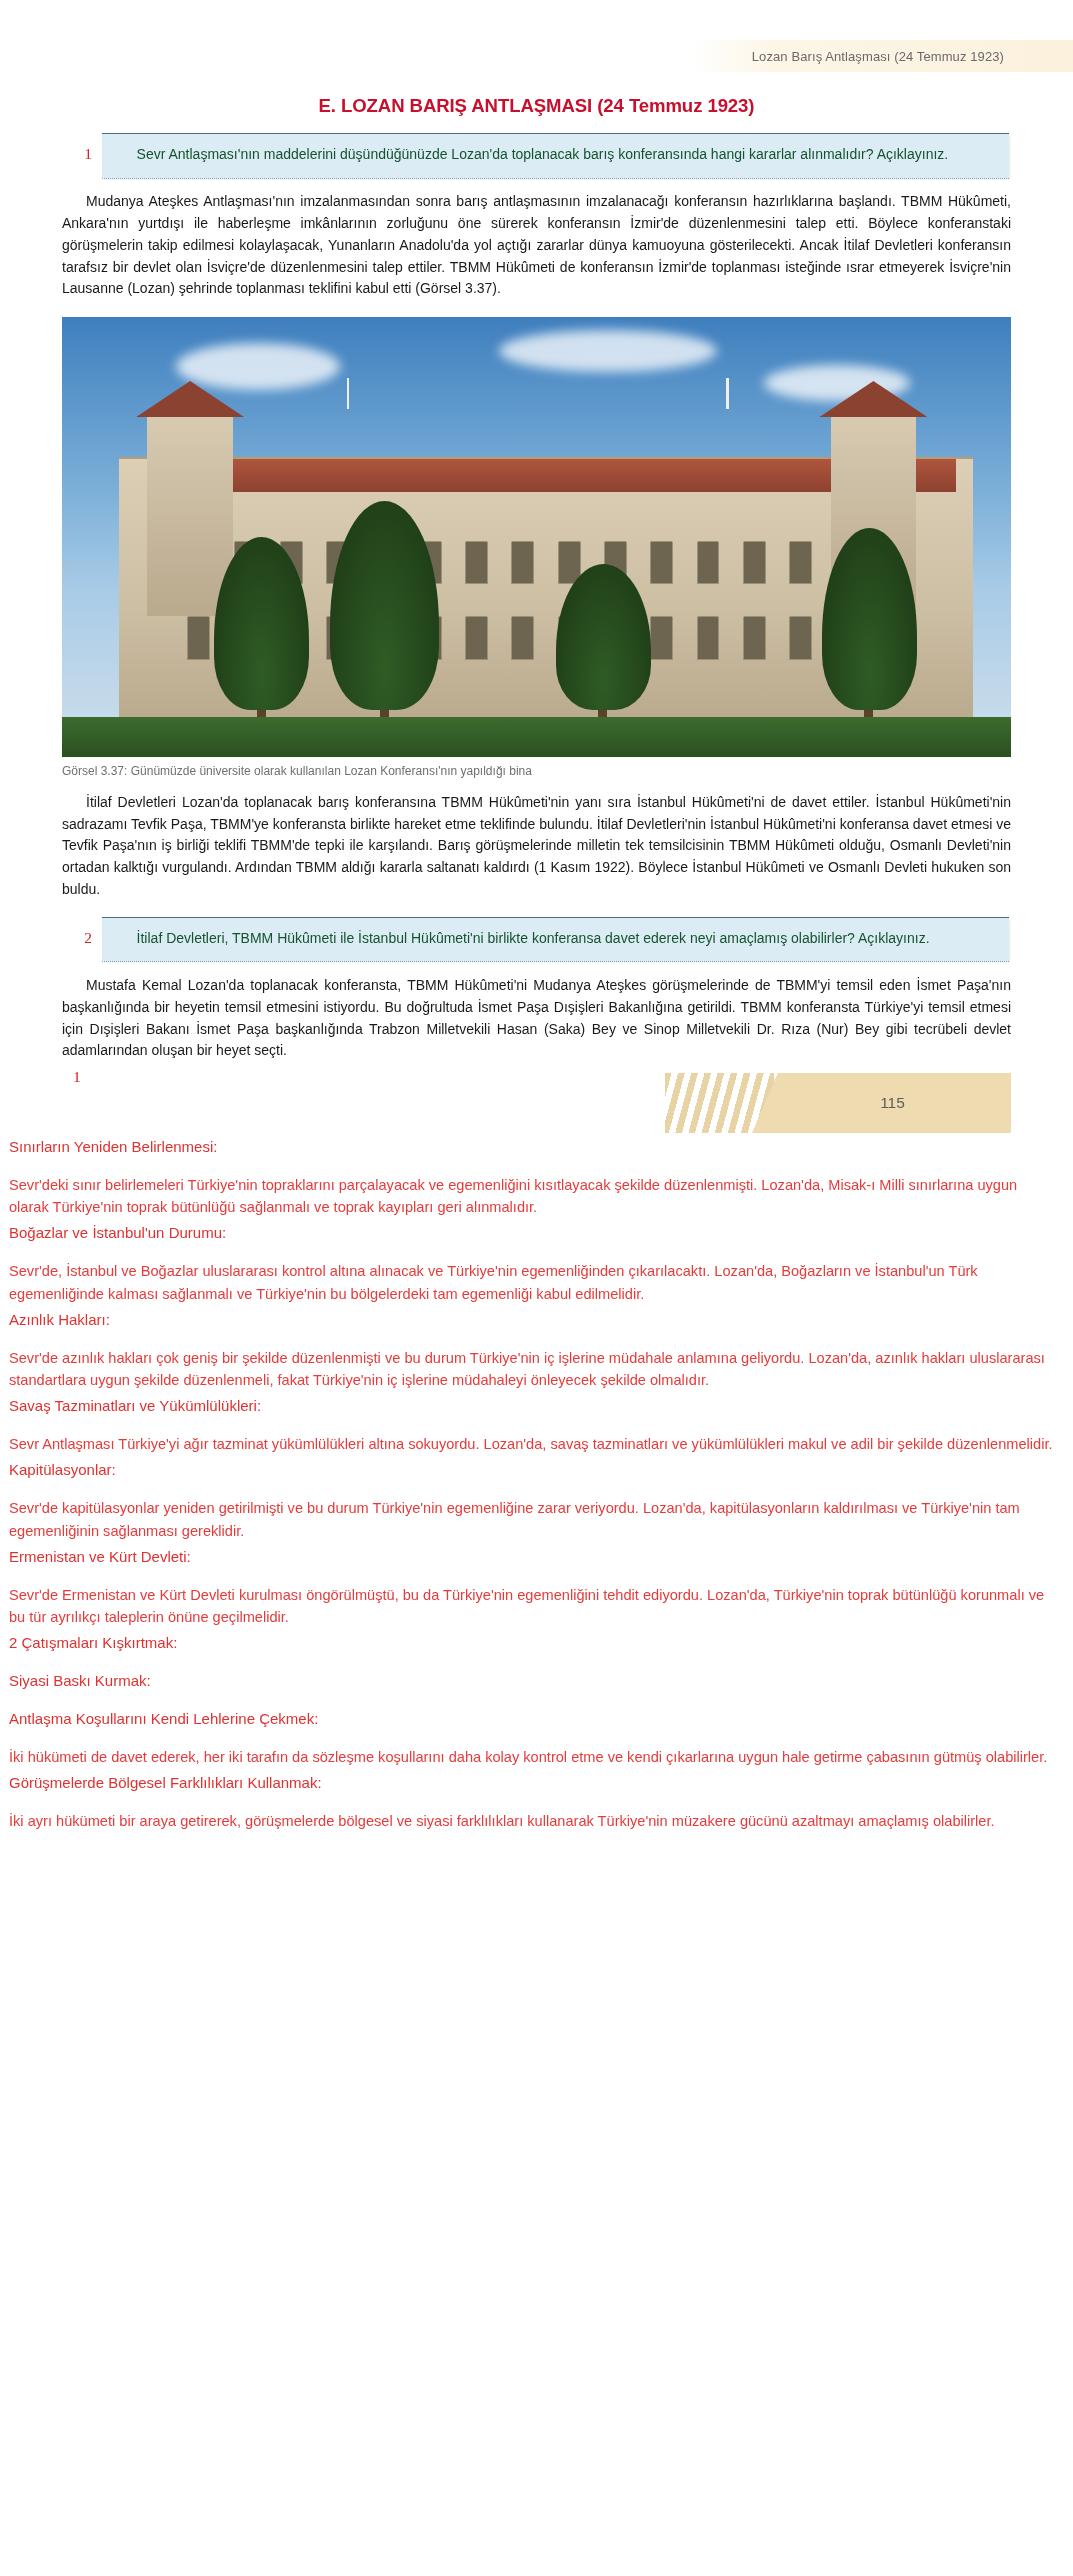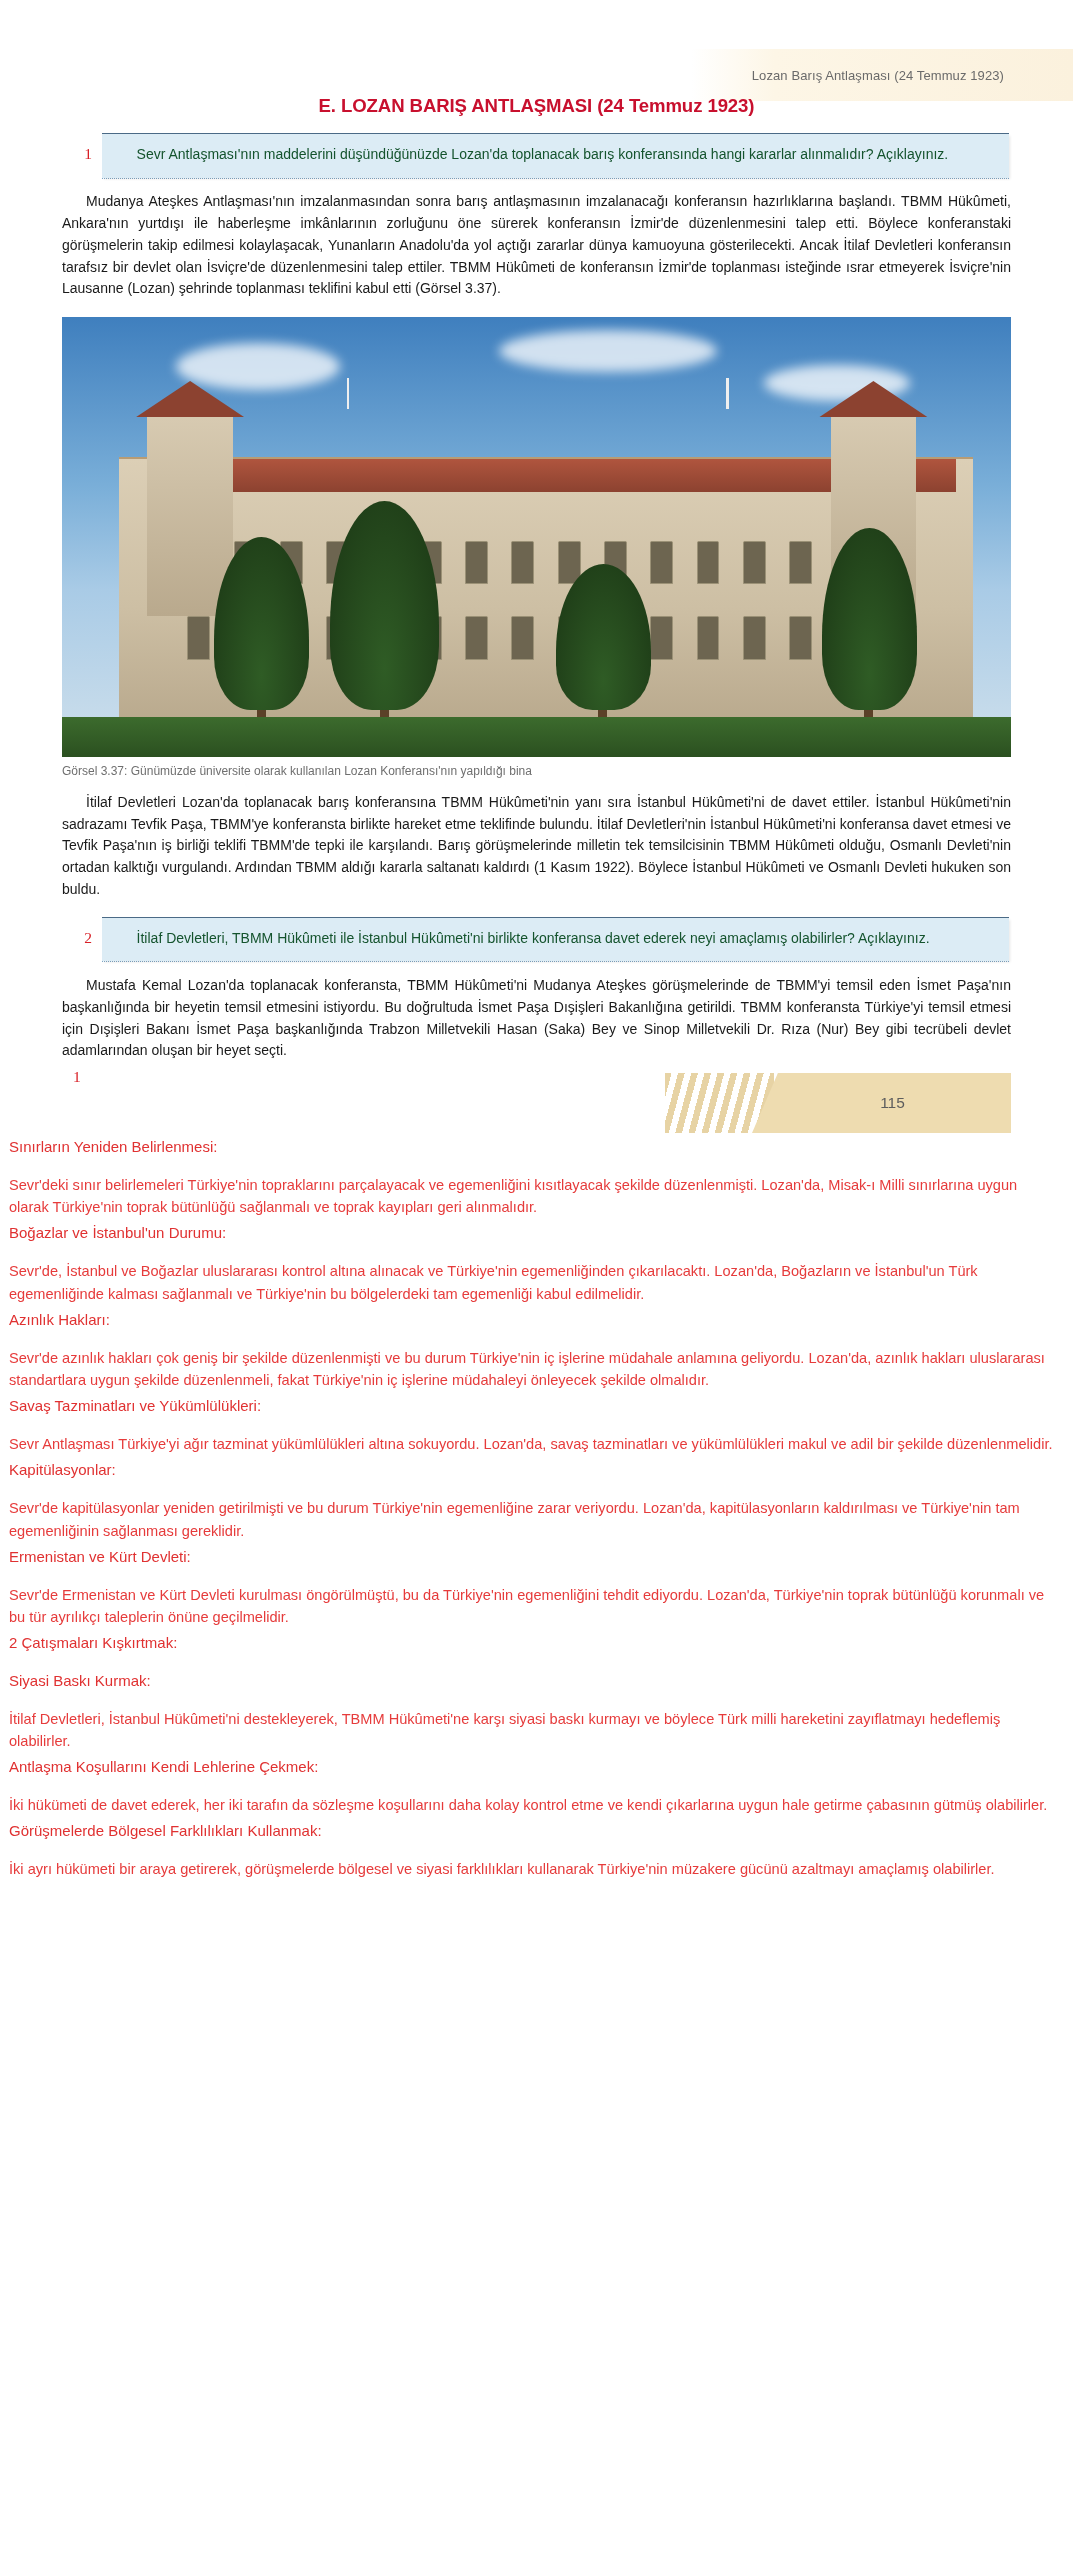--- a/index.html
+++ b/index.html
@@ -10,24 +10,24 @@
     min-height: 2576px;
     background: #ffffff;
     font-family: "Liberation Sans", sans-serif;
     color: #231f20;
     position: relative;
   }
 
   
   .runhead-wrap {
     position: absolute;
-    top: 49px;
+    top: 40px;
     right: 0;
     width: 382px;
-    height: 52px;
+    height: 32px;
     background: linear-gradient(to right, #ffffff 0%, #fdf6e6 22%, #fbf1dd 100%);
     display: flex;
     align-items: center;
     justify-content: flex-end;
     padding-right: 69px;
   }
   .runhead-text {
     font-size: 13px;
     color: #6a6a6a;
     letter-spacing: 0.1px;
@@ -432,21 +432,20 @@
     <div class="ans-head">Kapitülasyonlar:</div>
     <div class="ans-gap"></div>
     <div class="ans-p">Sevr'de kapitülasyonlar yeniden getirilmişti ve bu durum Türkiye'nin egemenliğine zarar veriyordu. Lozan'da, kapitülasyonların kaldırılması ve Türkiye'nin tam egemenliğinin sağlanması gereklidir.</div>
     <div class="ans-head">Ermenistan ve Kürt Devleti:</div>
     <div class="ans-gap"></div>
     <div class="ans-p">Sevr'de Ermenistan ve Kürt Devleti kurulması öngörülmüştü, bu da Türkiye'nin egemenliğini tehdit ediyordu. Lozan'da, Türkiye'nin toprak bütünlüğü korunmalı ve bu tür ayrılıkçı taleplerin önüne geçilmelidir.</div>
     <div class="ans-head">2 Çatışmaları Kışkırtmak:</div>
     <div class="ans-gap"></div>
     <div class="ans-head">Siyasi Baskı Kurmak:</div>
     <div class="ans-gap"></div>
-    <div class="ans-p">İtilaf Devletleri, İstanbul Hükûmeti'ni destekleyerek, TBMM Hükûmeti'ne karşı siyasi baskı kurmayı ve böylece Türk milli hareketini zayıflatmayı hedeflemiş olabilirler.</div>
     <div class="ans-head">Antlaşma Koşullarını Kendi Lehlerine Çekmek:</div>
     <div class="ans-gap"></div>
     <div class="ans-p">İki hükümeti de davet ederek, her iki tarafın da sözleşme koşullarını daha kolay kontrol etme ve kendi çıkarlarına uygun hale getirme çabasının gütmüş olabilirler.</div>
     <div class="ans-head">Görüşmelerde Bölgesel Farklılıkları Kullanmak:</div>
     <div class="ans-gap"></div>
     <div class="ans-p">İki ayrı hükümeti bir araya getirerek, görüşmelerde bölgesel ve siyasi farklılıkları kullanarak Türkiye'nin müzakere gücünü azaltmayı amaçlamış olabilirler.</div>
 
   </div>
 
 </div>

